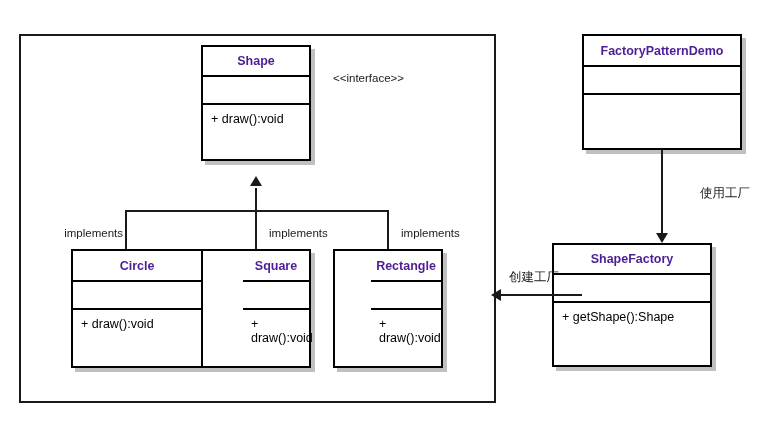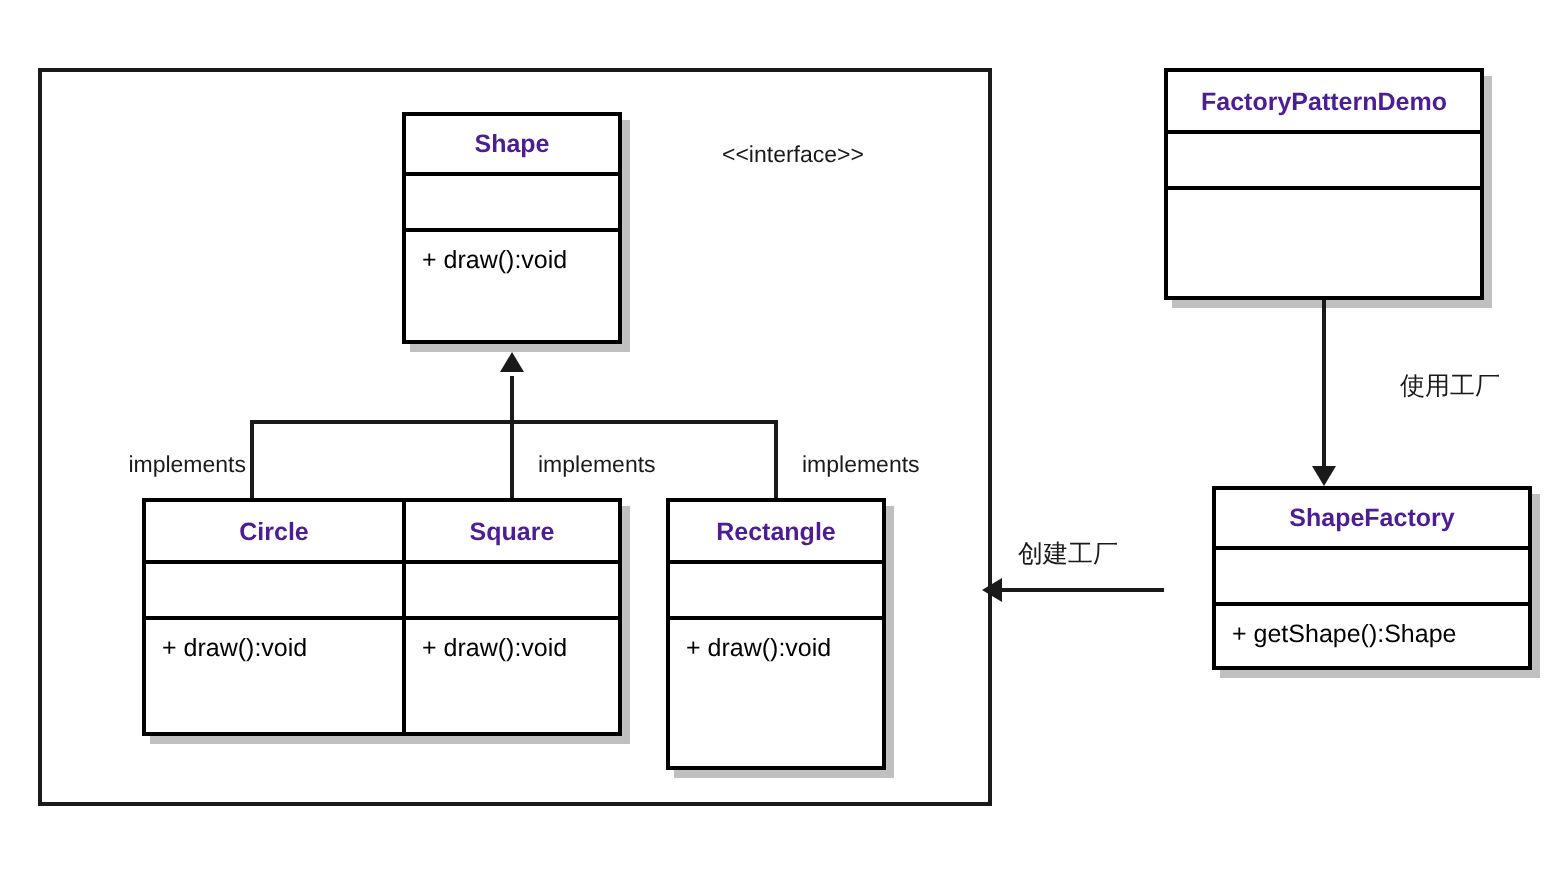--- a/index.html
+++ b/index.html
@@ -114,69 +114,69 @@
     text-align: right;
   }
 </style>
 </head>
 <body>
 
 <div id="canvas">
 
   <div class="group-frame" style="left:19px; top:34px; width:477px; height:369px;"></div>
 
-  <div class="uml-class" style="left:201px; top:56px; width:110px; height:116px;">
+  <div class="uml-class" style="left:201px; top:45px; width:110px; height:116px;">
     <div class="uml-title" style="height:30px;">Shape</div>
     <div class="uml-attrs" style="height:28px;"></div>
     <div class="uml-methods">+ draw():void</div>
   </div>
 
-  <div class="label" style="left:333px; top:71px;margin-left:28px;">&lt;&lt;interface&gt;&gt;</div>
+  <div class="label" style="left:333px; top:71px;">&lt;&lt;interface&gt;&gt;</div>
 
   <div class="line-v" style="left:255px; top:188px; height:62px;"></div>
   <div class="arrow-up" style="left:250px; top:176px;"></div>
 
   <div class="line-h" style="left:126px; top:210px; width:263px;"></div>
 
   <div class="line-v" style="left:125px; top:210px; height:40px;"></div>
   <div class="line-v" style="left:255px; top:210px; height:40px;"></div>
   <div class="line-v" style="left:387px; top:210px; height:40px;"></div>
 
   <div class="label label-right" style="left:26px; top:226px; width:97px;">implements</div>
   <div class="label" style="left:269px; top:226px;">implements</div>
   <div class="label" style="left:401px; top:226px;">implements</div>
 
   <div class="uml-class" style="left:71px; top:249px; width:132px; height:119px;">
     <div class="uml-title" style="height:31px;">Circle</div>
     <div class="uml-attrs" style="height:28px;"></div>
     <div class="uml-methods">+ draw():void</div>
   </div>
 
-  <div class="uml-class" style="left:201px; top:249px; width:110px; height:119px;">
+  <div class="uml-class" style="left:201px; top:249px; width:110px; height:119px;padding-left:40px;">
     <div class="uml-title" style="height:31px;">Square</div>
     <div class="uml-attrs" style="height:28px;"></div>
     <div class="uml-methods">+ draw():void</div>
   </div>
 
-  <div class="uml-class" style="left:333px; top:249px; width:110px; height:136px;">
+  <div class="uml-class" style="left:333px; top:249px; width:110px; height:119px;padding-left:36px;">
     <div class="uml-title" style="height:31px;">Rectangle</div>
     <div class="uml-attrs" style="height:28px;"></div>
     <div class="uml-methods">+ draw():void</div>
   </div>
 
   <div class="uml-class" style="left:582px; top:34px; width:160px; height:116px;">
     <div class="uml-title" style="height:31px;">FactoryPatternDemo</div>
     <div class="uml-attrs" style="height:28px;"></div>
   </div>
 
   <div class="line-v" style="left:661px; top:150px; height:83px;"></div>
   <div class="arrow-down" style="left:656px; top:233px;"></div>
   <div class="label-cn" style="left:700px; top:186px;">使用工厂</div>
 
-  <div class="uml-class" style="left:606px; top:243px; width:160px; height:92px;">
+  <div class="uml-class" style="left:552px; top:243px; width:160px; height:124px;">
     <div class="uml-title" style="height:30px;">ShapeFactory</div>
     <div class="uml-attrs" style="height:28px;"></div>
     <div class="uml-methods">+ getShape():Shape</div>
   </div>
 
   <div class="line-h" style="left:500px; top:294px; width:82px;"></div>
   <div class="arrow-left" style="left:491px; top:289px;"></div>
   <div class="label-cn" style="left:509px; top:270px;">创建工厂</div>
 
 </div>

